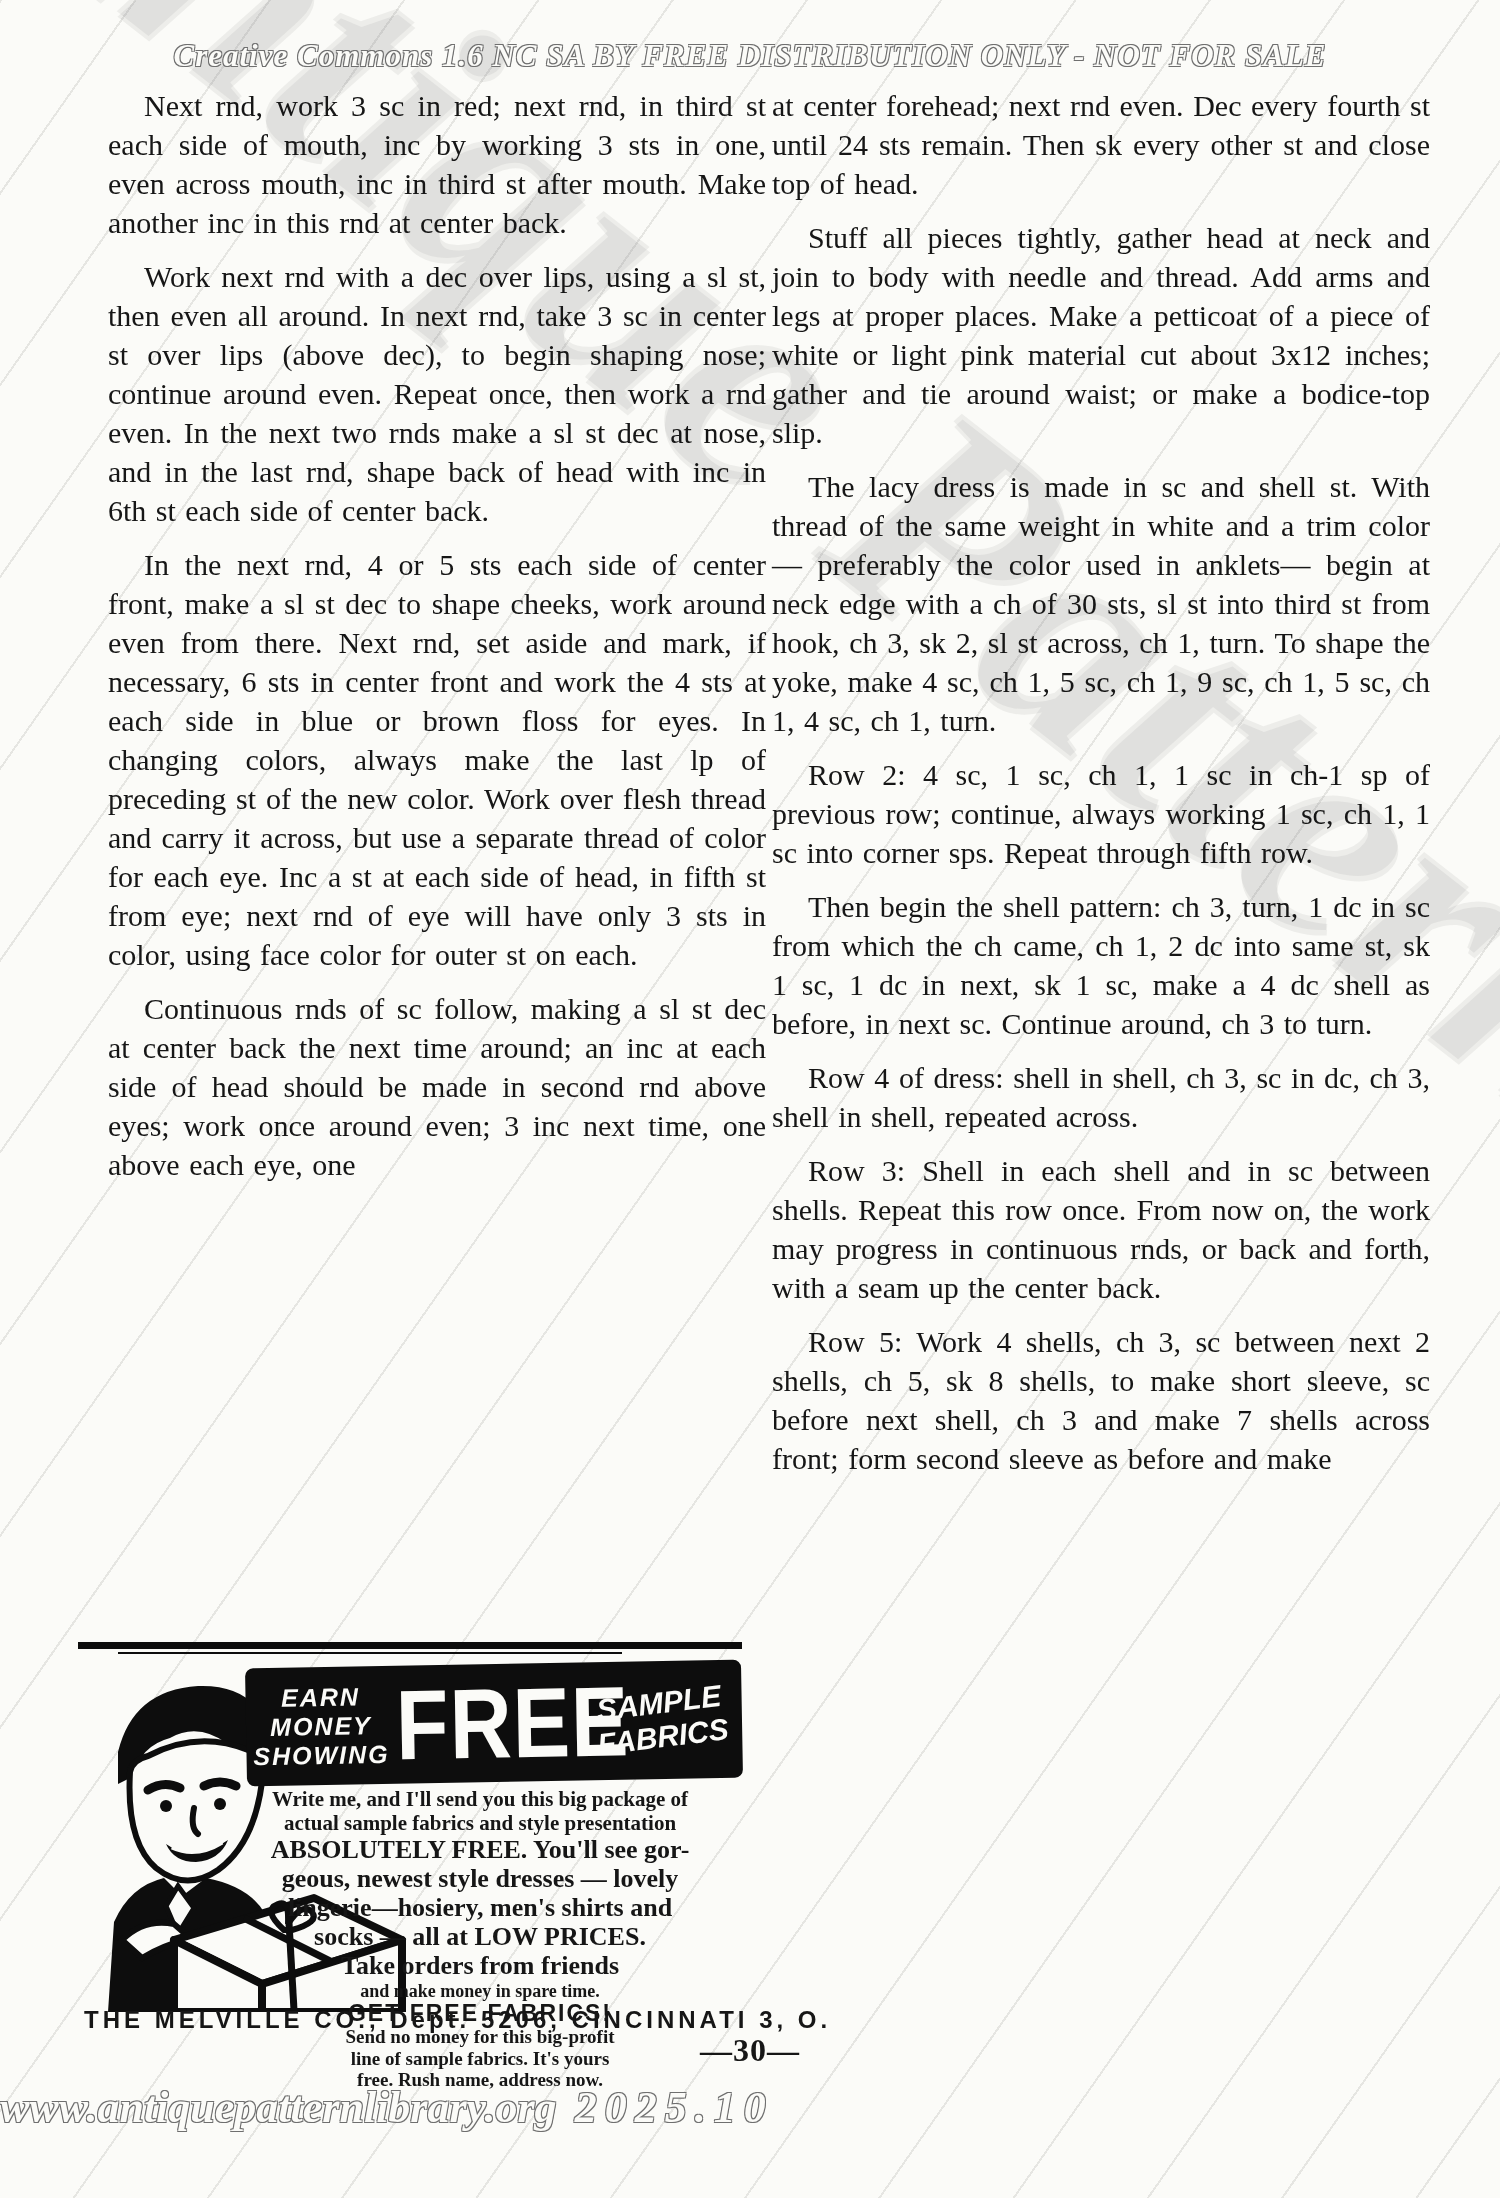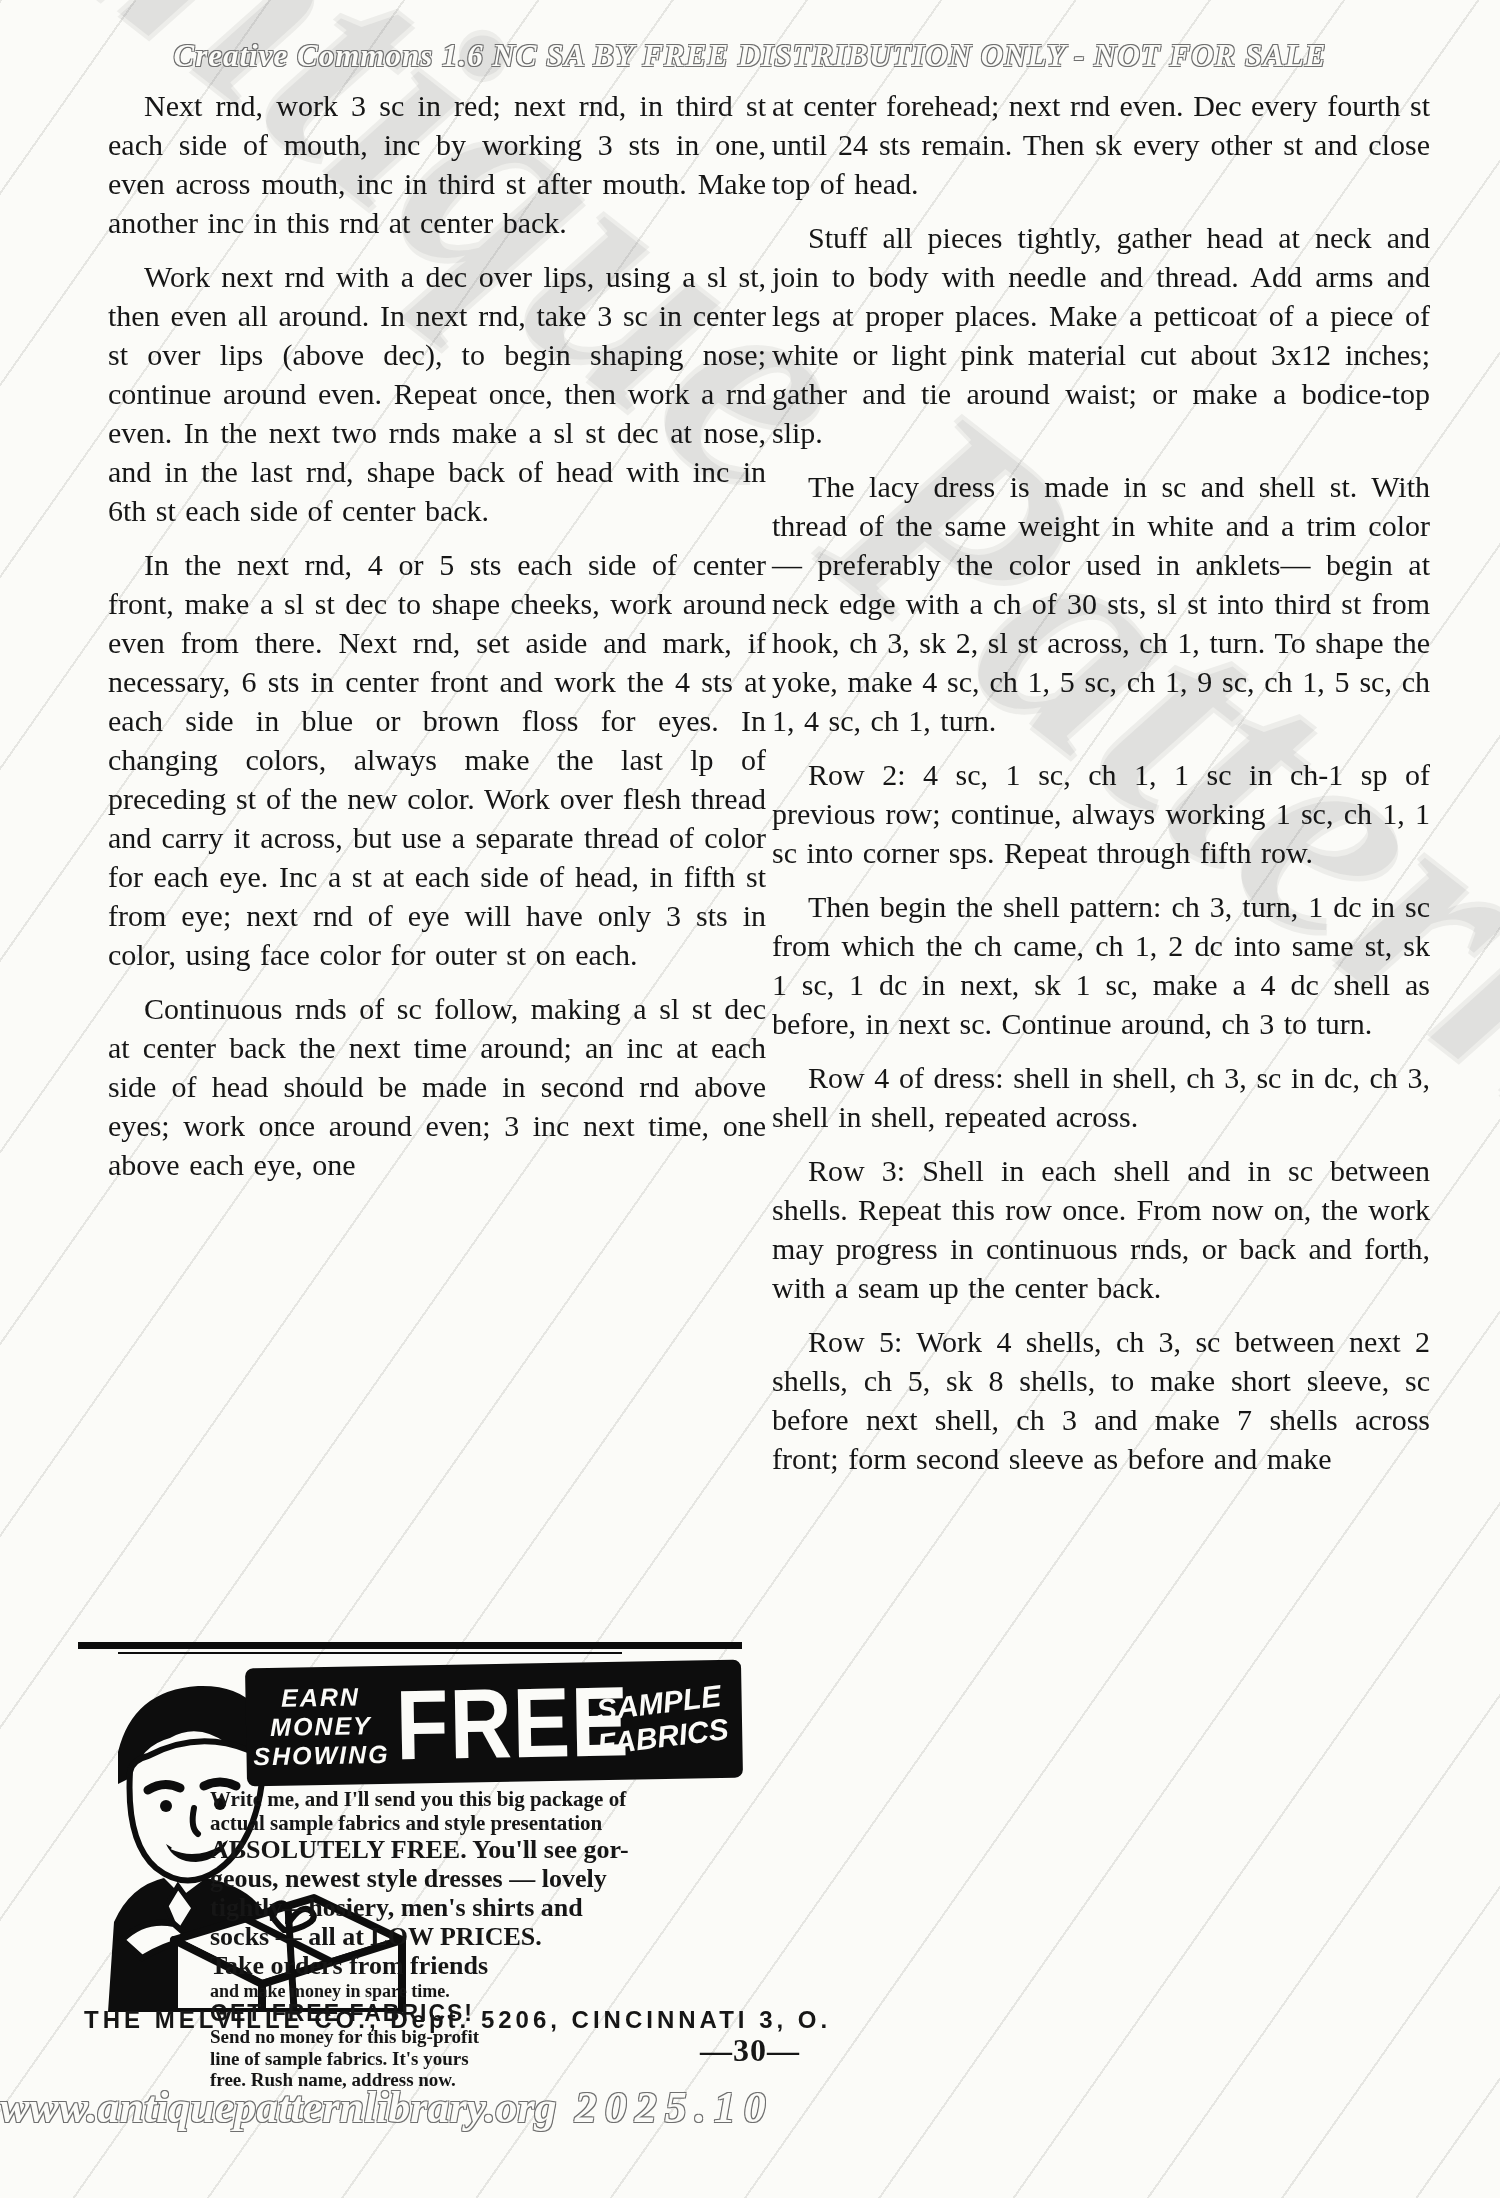--- a/index.html
+++ b/index.html
@@ -83,22 +83,22 @@
   }
   .ad-banner .sample-stack{
     width:150px;text-align:center;
     font-family:"Liberation Sans",sans-serif;
     font-style:italic;font-weight:bold;
     font-size:30px;line-height:34px;
     transform:rotate(-6deg);
   }
   .ad-man{position:absolute;left:0px;top:30px;}
   .ad-text{
-    position:absolute;right:12px;top:146px;width:520px;
-    text-align:left;
+    position:absolute;right:2px;top:146px;width:520px;
+    text-align:center;
     font-weight:bold;line-height:1.12;
   }
   .ad-text .l-a{font-size:21px;}
   .ad-text .l-b{font-size:26px;}
   .ad-text .l-c{font-size:18px;}
   .ad-text .l-d{
     font-family:"Liberation Sans",sans-serif;
     font-weight:900;font-size:23px;letter-spacing:2px;
   }
   .ad-text .l-e{font-size:19px;letter-spacing:0;}
@@ -189,21 +189,21 @@
         <div>SAMPLE</div>
         <div>FABRICS</div>
       </div>
     </div>
 
     <div class="ad-text">
       <div class="l-a">Write me, and I'll send you this big package of</div>
       <div class="l-a">actual sample fabrics and style presentation</div>
       <div class="l-b">ABSOLUTELY FREE.  You'll see gor-</div>
       <div class="l-b">geous, newest style dresses — lovely</div>
-      <div class="l-b">tightly—hosiery, men's shirts and</div>
+      <div class="l-b">lingerie—hosiery, men's shirts and</div>
       <div class="l-b">socks — all at LOW PRICES.</div>
       <div class="l-b">Take orders from friends</div>
       <div class="l-c">and make money in spare time.</div>
       <div class="l-d">GET FREE FABRICS!</div>
       <div class="l-e">Send no money for this big-profit</div>
       <div class="l-e">line of sample fabrics. It's yours</div>
       <div class="l-e">free.  Rush name, address now.</div>
     </div>
 
     <div class="ad-company">THE MELVILLE CO., Dept. 5206, CINCINNATI 3, O.</div>

